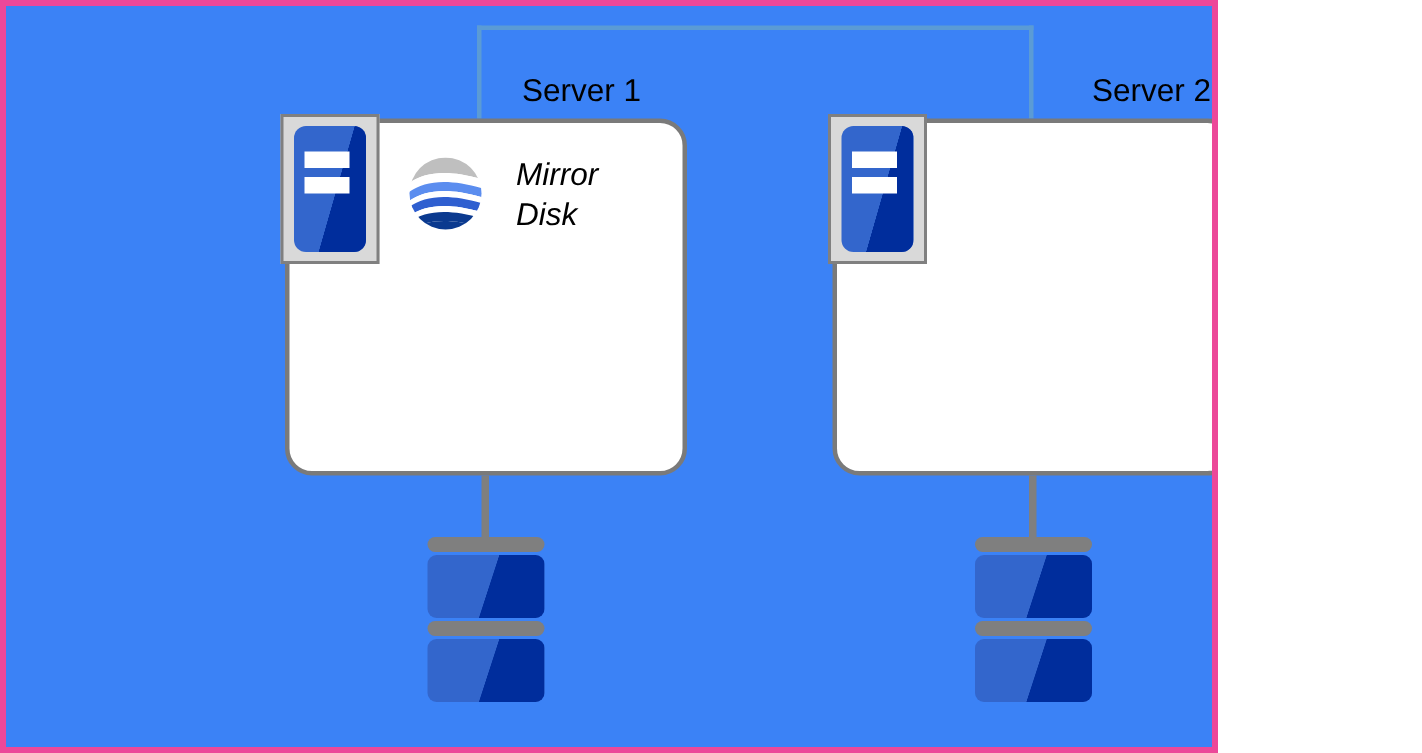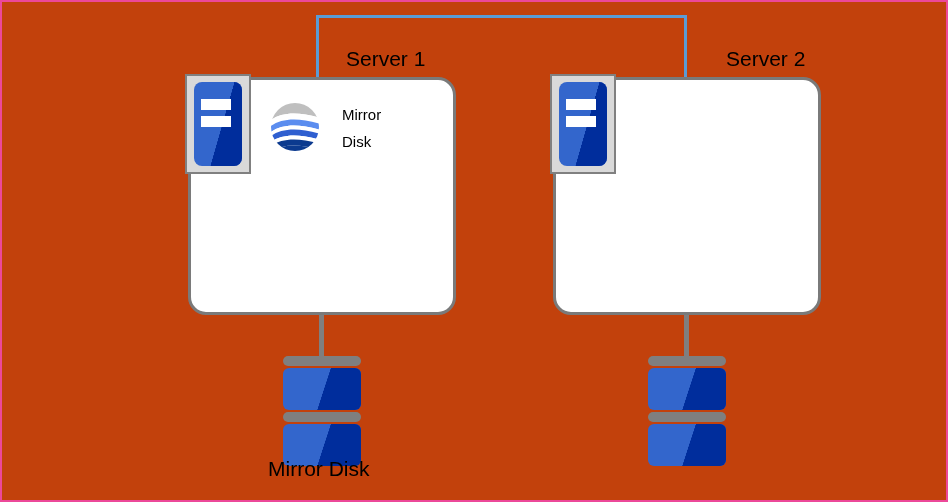--- a/index.html
+++ b/index.html
@@ -5,24 +5,24 @@
   html, body {
     margin: 0;
     padding: 0;
     background: #ffffff;
   }
   body {
     font-family: "Liberation Sans", sans-serif;
   }
   #canvas {
     position: relative;
-    width: 948px;
+    width: 812px;
     height: 502px;
-    background: #c2410c;
-    border: 2px solid #ec4899;
+    background: #3b82f6;
+    border: 4px solid #ec4899;
     box-sizing: border-box;
     overflow: hidden;
   }
 
   
   .server-box {
     position: absolute;
     border: 3px solid #7a7a7a;
     border-radius: 18px;
     background: #ffffff;
@@ -88,23 +88,24 @@
     position: absolute;
     left: 268px; top: 100px;
     width: 50px; height: 50px;
   }
 
   
   #resource-label {
     position: absolute;
     left: 340px;
     top: 99px;
-    font-size: 15px;
+    font-size: 21px;
     color: #000000;
     line-height: 27px;
+    font-style: italic;
   }
   #resource-label span { display: block; }
 
   
   .disk-stem { position: absolute; width: 5px; background: #7f7f7f; }
   #stem1 { left: 317px; top: 313px; height: 43px; }
   #stem2 { left: 682px; top: 313px; height: 43px; }
 
   
   .disk-stack { position: absolute; width: 78px; }
@@ -208,15 +209,14 @@
     <div class="disk-body"></div>
   </div>
 
   <div class="disk-stack" id="disk2">
     <div class="disk-plate"></div>
     <div class="disk-body"></div>
     <div class="disk-plate"></div>
     <div class="disk-body"></div>
   </div>
 
-  <div id="mirror-disk-label">Mirror Disk</div>
 
 </div>
 
 </body></html>

